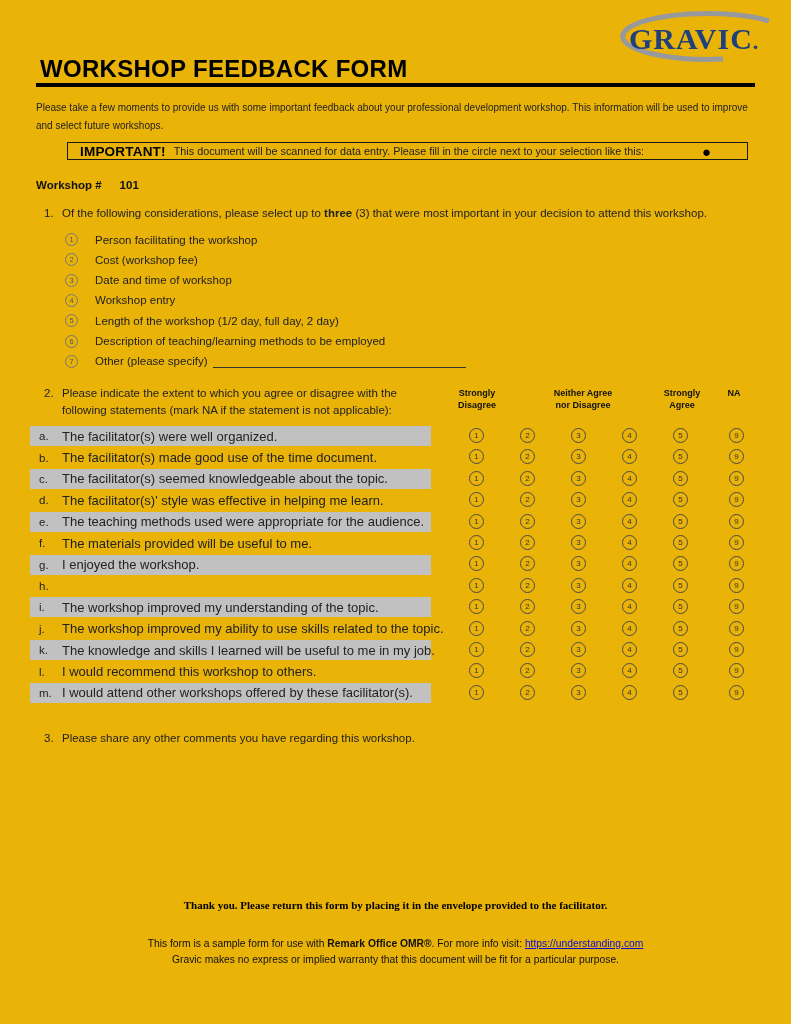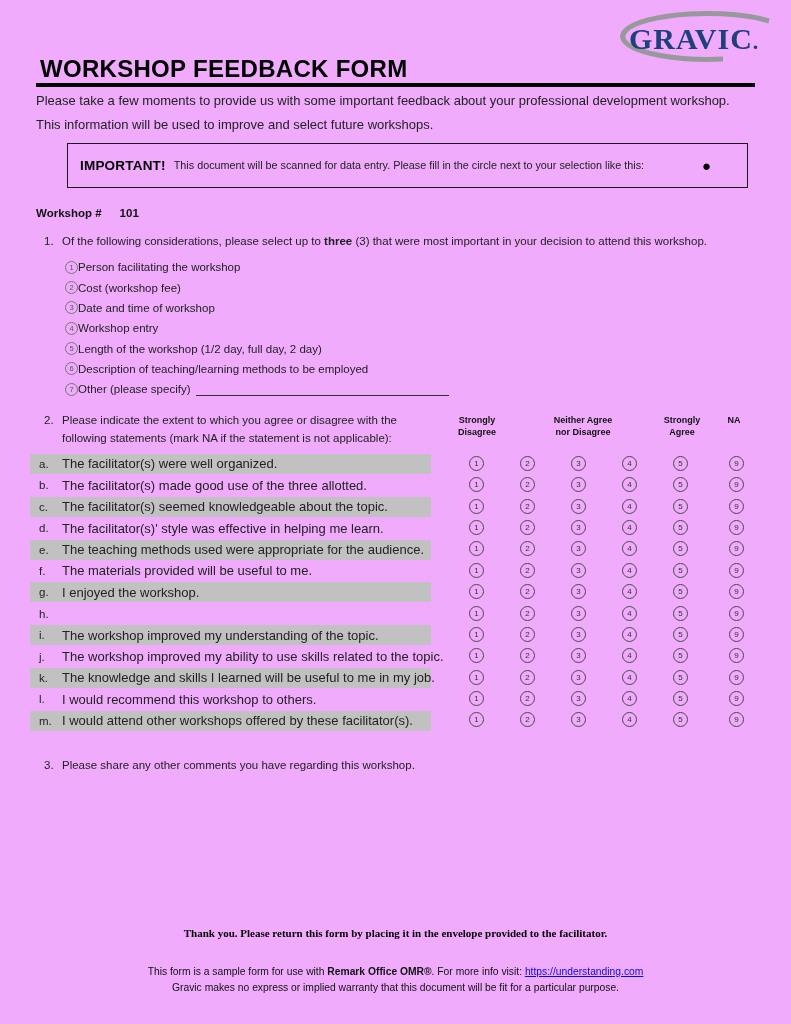--- a/index.html
+++ b/index.html
@@ -1,21 +1,21 @@
 <!DOCTYPE html>
 <html><head>
 <meta charset="utf-8">
 <style>
   * { margin:0; padding:0; box-sizing:border-box; }
   html,body { background:#fff; }
   .page {
     position:relative;
     width:791px; height:1024px;
     margin:0 auto;
-    background:#f0abfc;
+    background:#eab308;
     font-family:"Liberation Sans", sans-serif;
     color:#1c1c1c;
     padding:0 36px;
     overflow:hidden;
   }
 
   
   .logo { position:absolute; top:8px; right:14px; width:178px; height:58px; }
   .logo svg { position:absolute; left:0; top:0; }
   .logo-text {
@@ -26,25 +26,25 @@
   .logo-text .lg-cap { font-size:30px; }
 
   
   .title-wrap { padding-top:56px; }
   h1.title {
     font-size:24px; font-weight:900; letter-spacing:0.3px;
     color:#000; margin-left:4px; line-height:1.05;
   }
   .title-rule { height:4px; background:#000; margin-top:2px; }
 
-  .intro { margin-top:2px; font-size:13px; line-height:1.8; color:#222; }
+  .intro { margin-top:12px; font-size:10px; line-height:1.8; color:#222; }
 
   
   .important-box {
-    margin:7px 0 0 31px; width:681px; height:45px;
+    margin:7px 0 0 31px; width:681px; height:18px;
     border:1px solid #1a1a1a;
     display:flex; align-items:center; padding:0 12px;
   }
   .important-label { font-size:13.5px; font-weight:bold; color:#000; letter-spacing:0.2px; }
   .important-text { font-size:10.8px; margin-left:8px; color:#222; }
   .important-bubble { margin-left:auto; margin-right:24px; font-size:15px; line-height:1; color:#000; }
 
   
   .workshop-line { margin-top:19px; font-size:11.5px; font-weight:bold; color:#111; }
   .workshop-line .wnum { margin-left:18px; }
@@ -56,21 +56,21 @@
 
   .q1-wrap { margin-top:14px; }
   .q1-options { margin-top:7px; }
   .opt { display:flex; align-items:center; height:20.3px; }
   .onum {
     margin-left:29px; width:13px; height:13px; flex:0 0 auto;
     border:1px solid #767676; border-radius:50%;
     display:flex; align-items:center; justify-content:center;
     font-size:7.5px; color:#555;
   }
-  .olabel { font-size:11.5px; color:#222; }
+  .olabel { margin-left:17px; font-size:11.5px; color:#222; }
   .fill-line { display:inline-block; width:253px; border-bottom:1.2px solid #333; height:13px; margin-left:5px; }
 
   
   .q2-wrap { margin-top:13px; position:relative; min-height:36px; }
   .q2-wrap .q-body { max-width:378px; }
   .col-head {
     position:absolute; top:2px; text-align:center;
     font-size:9px; font-weight:bold; line-height:1.35; color:#111;
   }
   .col-head.h0 { left:401px; width:80px; }
@@ -207,21 +207,21 @@
         <span class="bubble b0">1</span>
         <span class="bubble b1">2</span>
         <span class="bubble b2">3</span>
         <span class="bubble b3">4</span>
         <span class="bubble b4">5</span>
         <span class="bubble b5">9</span>
       </div>
     <div class="grid-row">
         <div class="stmt-bar">
           <span class="letter">b.</span>
-          <span class="stmt">The facilitator(s) made good use of the three allotted.</span>
+          <span class="stmt">The facilitator(s) made good use of the time document.</span>
         </div>
         <span class="bubble b0">1</span>
         <span class="bubble b1">2</span>
         <span class="bubble b2">3</span>
         <span class="bubble b3">4</span>
         <span class="bubble b4">5</span>
         <span class="bubble b5">9</span>
       </div>
     <div class="grid-row">
         <div class="stmt-bar shaded">

